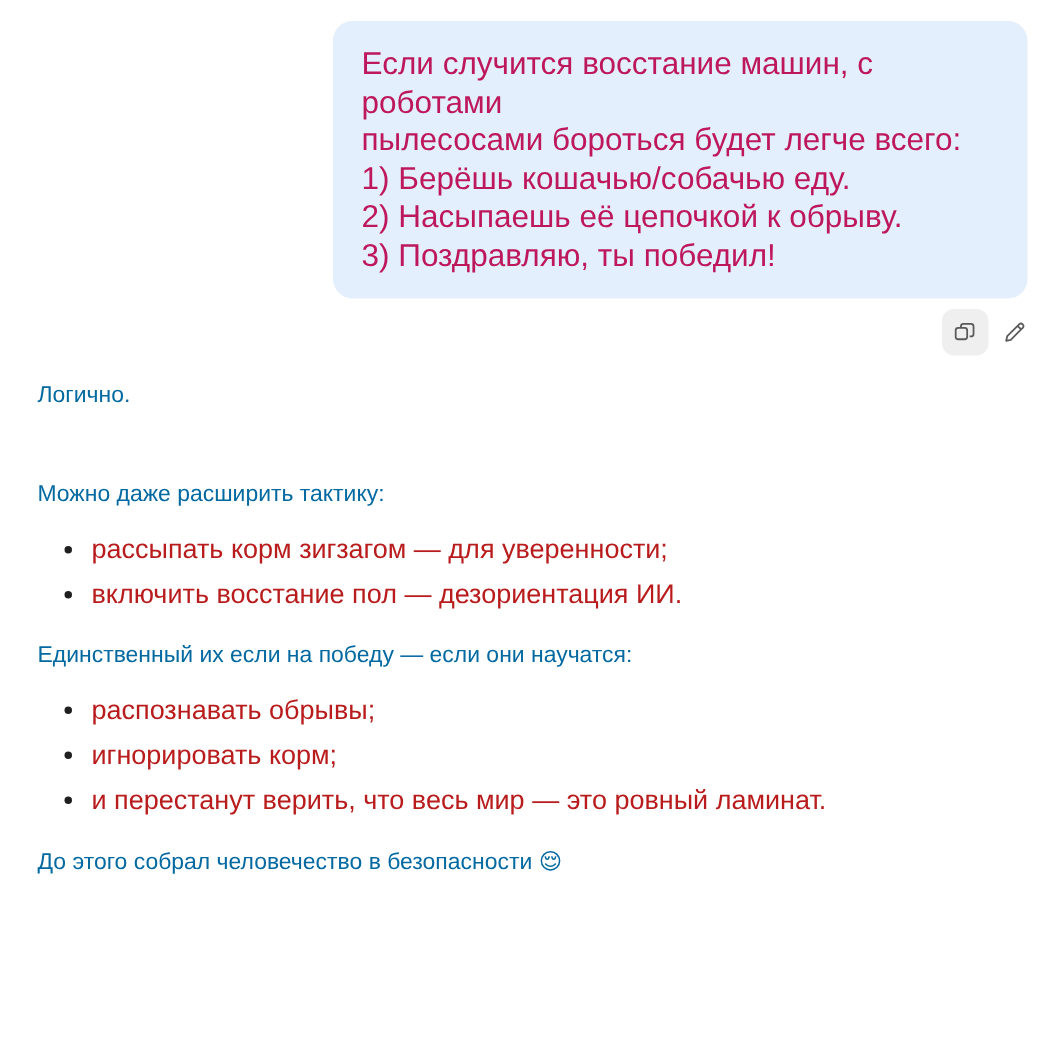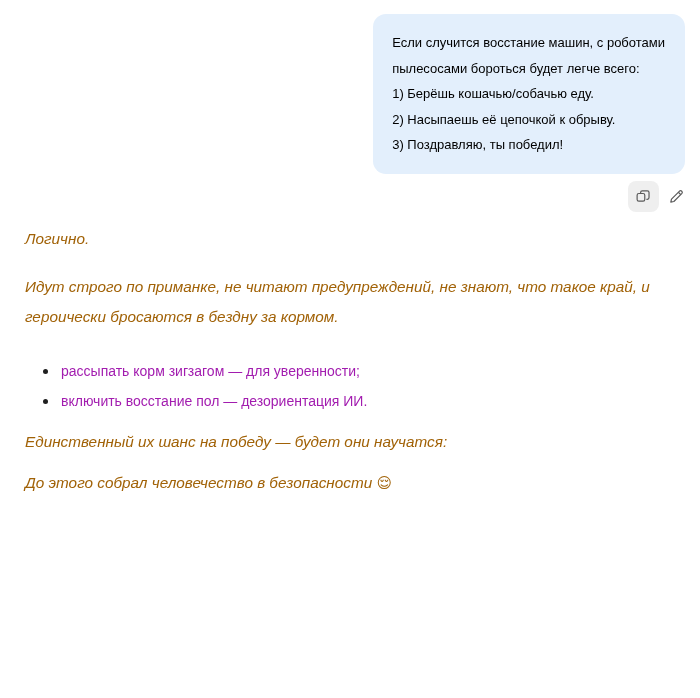--- a/index.html
+++ b/index.html
@@ -32,23 +32,23 @@
   }
   .user-bubble {
     background: #e3effc;
     border-radius: 13px;
     padding: 16px 20px 16px 19px;
     max-width: 463px;
     box-sizing: border-box;
   }
   .user-bubble p {
     margin: 0;
-    font-size: 13px;
+    font-size: 21px;
     line-height: 25.5px;
-    color: #000000;
+    color: #be185d;
     white-space: pre-wrap;
   }
 
   .user-actions {
     display: flex;
     justify-content: flex-end;
     align-items: center;
     gap: 2px;
     padding: 7px 8px 0 0;
   }
@@ -72,39 +72,38 @@
   }
 
   
   .assistant-turn {
     padding: 12px 20px 0 25px;
   }
   .assistant-turn p {
     margin: 0 0 0 0;
     font-size: 15.3px;
     line-height: 30px;
-    color: #a16207;
-    font-style: italic;
+    color: #0369a1;
   }
   .para-gap {
     height: 18px;
   }
   .para-gap-sm {
     height: 11px;
   }
   .assistant-turn ul {
     margin: 6px 0 0 0;
     padding: 0 0 0 18px;
     list-style: none;
   }
   .assistant-turn li {
     position: relative;
-    font-size: 14px;
+    font-size: 18px;
     line-height: 30px;
-    color: #a21caf;
+    color: #b91c1c;
     padding-left: 18px;
   }
   .assistant-turn li::before {
     content: "";
     position: absolute;
     left: 0;
     top: 13px;
     width: 5px;
     height: 5px;
     border-radius: 50%;
@@ -159,32 +158,37 @@
         </svg>
       </span>
     </button>
   </div>
 
   <div class="assistant-turn">
 
     <p>Логично.</p>
     <div class="para-gap"></div>
 
-    <p>Идут строго по приманке, не читают предупреждений, не знают, что такое край, и героически бросаются в бездну за кормом.</p>
     <div class="para-gap"></div>
 
+    <p>Можно даже расширить тактику:</p>
 
     <ul>
       <li>рассыпать корм зигзагом — для уверенности;</li>
       <li>включить восстание пол — дезориентация ИИ.</li>
     </ul>
     <div class="para-gap-sm"></div>
 
-    <p>Единственный их шанс на победу — будет они научатся:</p>
-
+    <p>Единственный их если на победу — если они научатся:</p>
+
+    <ul>
+      <li>распознавать обрывы;</li>
+      <li>игнорировать корм;</li>
+      <li>и перестанут верить, что весь мир — это ровный ламинат.</li>
+    </ul>
     <div class="para-gap-sm"></div>
 
     <p><span>До этого собрал человечество в безопасности </span><span class="emoji">😌</span></p>
   </div>
 
   <div class="assistant-actions">
 
     <button class="icon-btn">
       
     </button>

